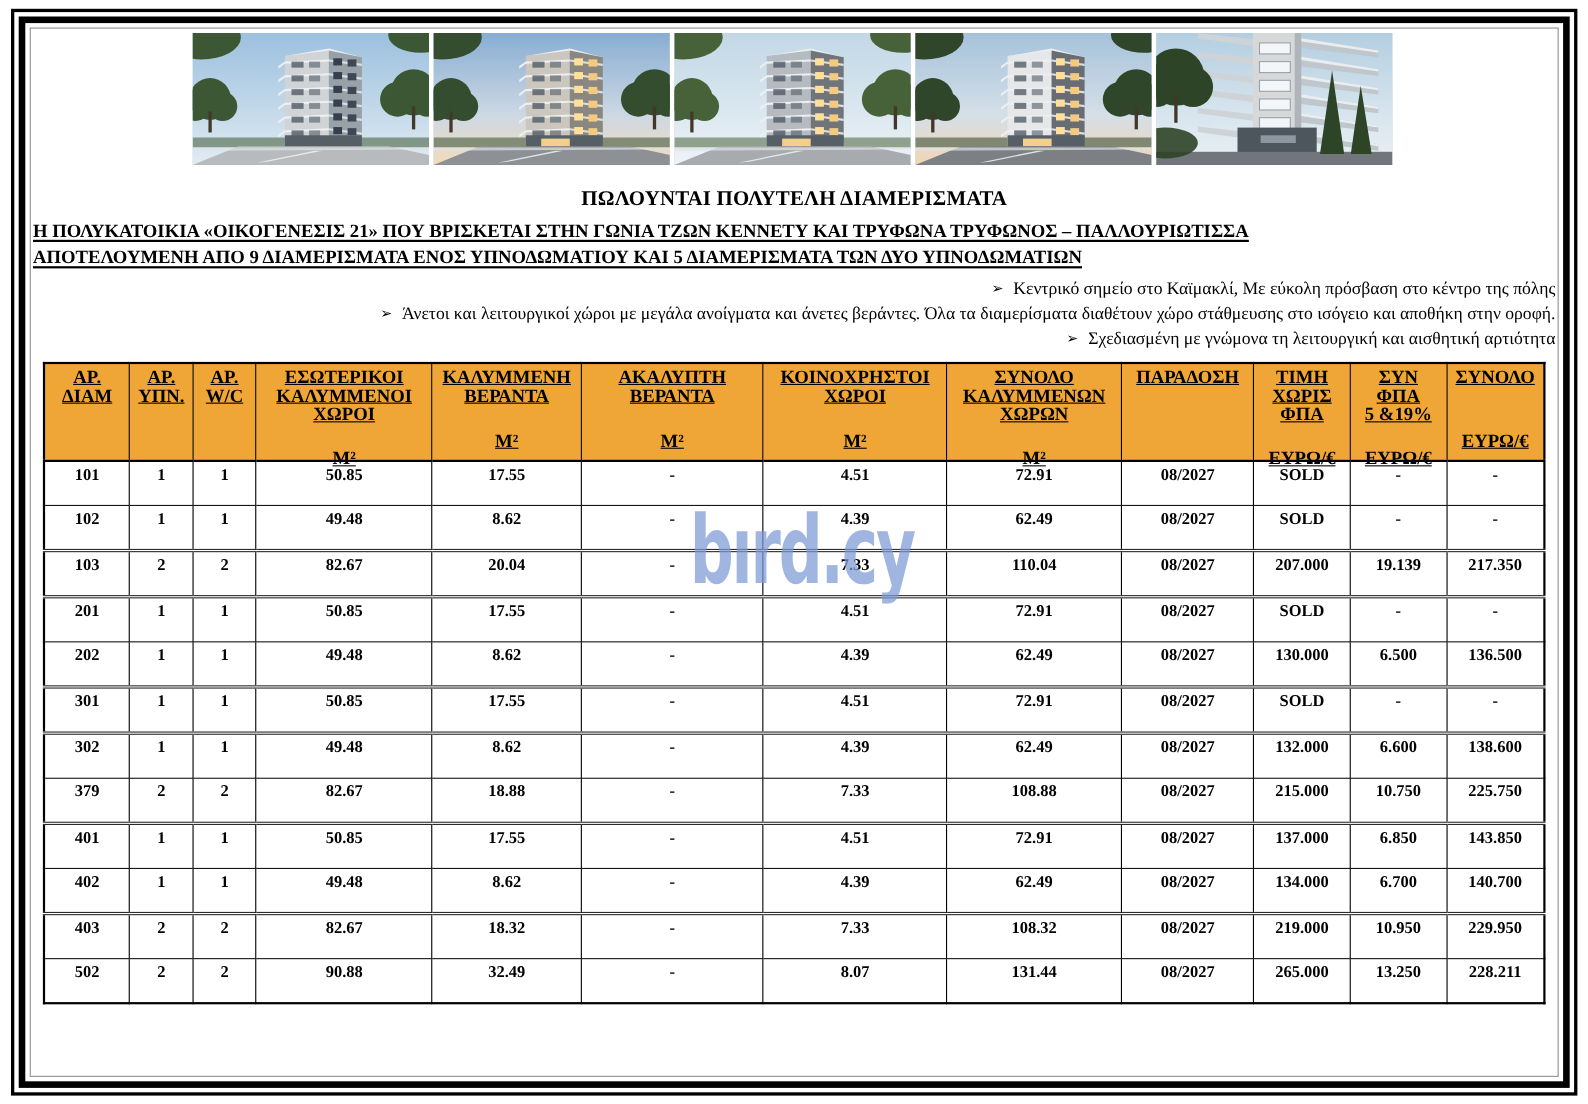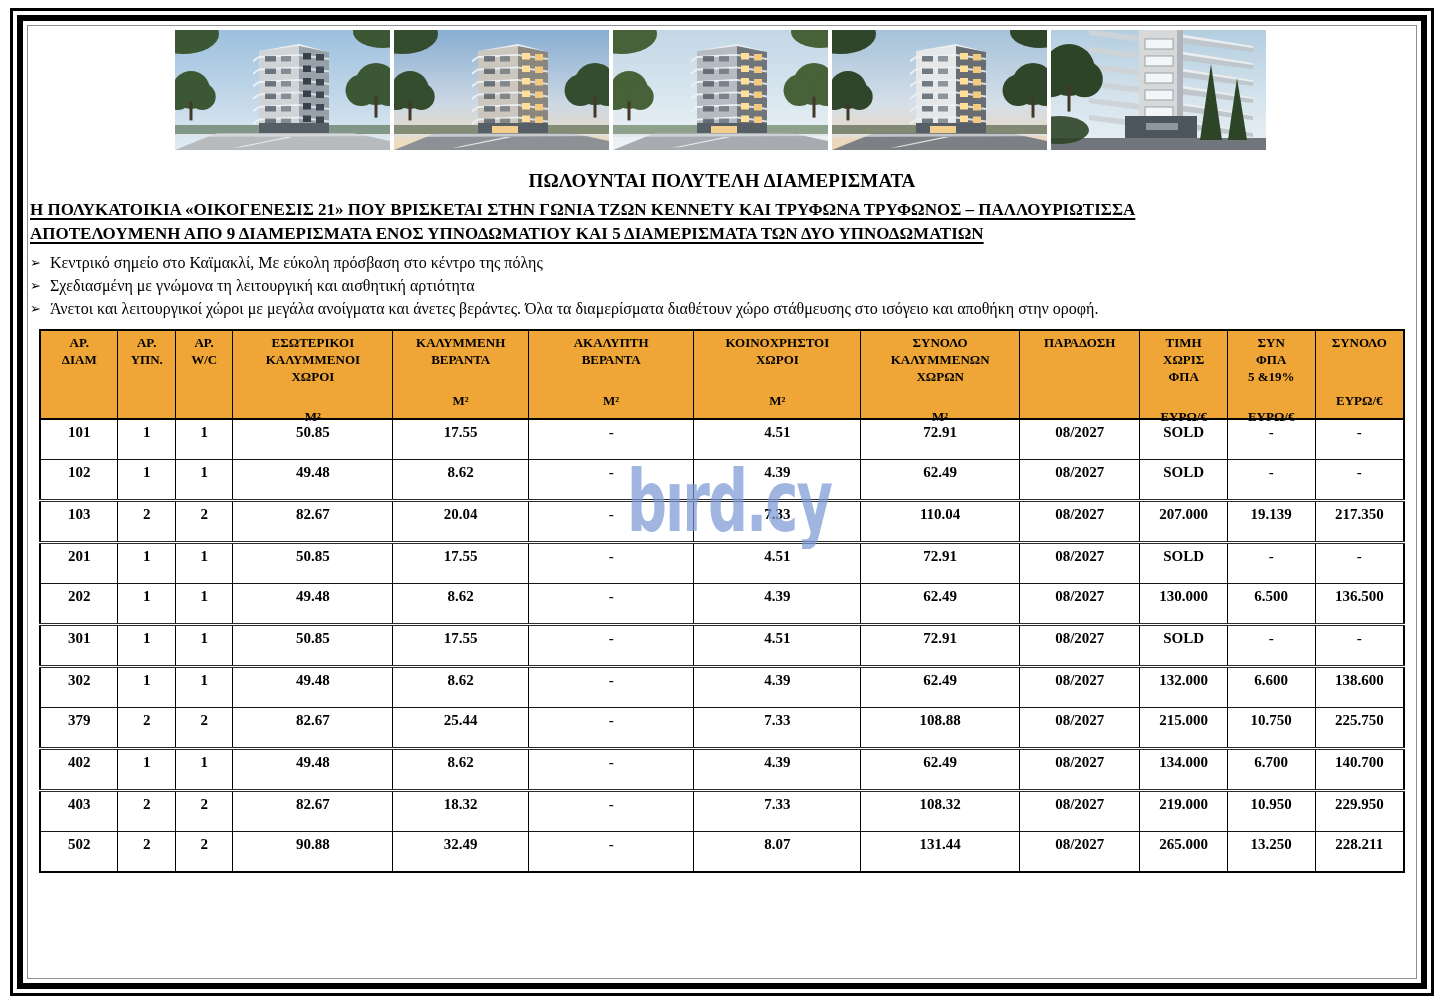--- a/index.html
+++ b/index.html
@@ -12,29 +12,29 @@
   .content{position:absolute;left:30px;top:26px;right:30px;bottom:26px;overflow:hidden;}
 
   .thumbs{margin:4px 0 0 145px;display:flex;gap:4px;width:1092px;height:120px;}
   .thumb{width:215px;height:120px;overflow:hidden;background:#cfdde9;}
   .thumb svg{display:block;}
 
   .title{margin-top:20px;text-align:center;font-size:19px;font-weight:bold;letter-spacing:.2px;}
   .subs{margin-top:6px;font-size:17px;font-weight:bold;line-height:24px;}
   .subs .u{text-decoration:underline;text-underline-offset:3px;text-decoration-thickness:1.5px;}
   .bullets{margin-top:6px;font-size:16px;}
-  .bullet{text-align:left;line-height:22px;}
+  .bullet{text-align:right;line-height:22px;}
   .arrow{display:inline-block;margin-right:9px;font-size:13px;position:relative;top:-1px;
          font-family:"DejaVu Sans",sans-serif;}
 
   table.price{border-collapse:collapse;table-layout:fixed;width:1366px;margin:8px auto 0;
               border:2.5px solid #000;}
   .price th,.price td{border-left:1.5px solid #000;border-right:1.5px solid #000;}
   .price thead th{background:var(--hdr-bg,#F0A636);border-bottom:2.5px solid #000;
-                  height:80px;vertical-align:top;padding:3px 2px 4px;font-size:13px;font-weight:bold;}
+                  height:80px;vertical-align:top;padding:3px 2px 4px;font-size:17px;font-weight:bold;text-decoration:underline;}
   .hw{display:flex;flex-direction:column;justify-content:space-between;height:74px;}
   .ht{white-space:pre-line;line-height:17px;}
   .hu{line-height:15px;margin-top:24px;}
   .price td{height:34px;vertical-align:top;padding-top:4px;text-align:center;
             font-weight:bold;font-size:15px;border-bottom:1.5px solid #151515;background:#fff;}
   .price tr.thick td{border-bottom:3.5px double #2b2b2b;}
 
   .watermark{position:absolute;left:627px;top:458px;z-index:30;
              font-family:"DejaVu Sans",sans-serif;font-weight:bold;font-size:86px;line-height:1;
              color:var(--wm-color,rgba(123,153,213,.85));opacity:.85;
@@ -368,22 +368,22 @@
 
     <div class="title">ΠΩΛΟΥΝΤΑΙ ΠΟΛΥΤΕΛΗ ΔΙΑΜΕΡΙΣΜΑΤΑ</div>
 
     <div class="subs">
       <div><span class="u">Η ΠΟΛΥΚΑΤΟΙΚΙΑ «ΟΙΚΟΓΕΝΕΣΙΣ 21» ΠΟΥ ΒΡΙΣΚΕΤΑΙ ΣΤΗΝ ΓΩΝΙΑ ΤΖΩΝ ΚΕΝΝΕΤΥ ΚΑΙ ΤΡΥΦΩΝΑ ΤΡΥΦΩΝΟΣ – ΠΑΛΛΟΥΡΙΩΤΙΣΣΑ</span></div>
       <div><span class="u">ΑΠΟΤΕΛΟΥΜΕΝΗ ΑΠΟ 9 ΔΙΑΜΕΡΙΣΜΑΤΑ ΕΝΟΣ ΥΠΝΟΔΩΜΑΤΙΟΥ ΚΑΙ 5 ΔΙΑΜΕΡΙΣΜΑΤΑ ΤΩΝ ΔΥΟ ΥΠΝΟΔΩΜΑΤΙΩΝ</span></div>
     </div>
 
     <div class="bullets">
       <div class="bullet"><span class="arrow">➢</span><span>Κεντρικό σημείο στο Καϊμακλί, Με εύκολη πρόσβαση στο κέντρο της πόλης</span></div>
+      <div class="bullet"><span class="arrow">➢</span><span>Άνετοι και λειτουργικοί χώροι με μεγάλα ανοίγματα και άνετες βεράντες. Όλα τα διαμερίσματα διαθέτουν χώρο στάθμευσης στο ισόγειο και αποθήκη στην οροφή.</span></div>
       <div class="bullet"><span class="arrow">➢</span><span>Σχεδιασμένη με γνώμονα τη λειτουργική και αισθητική αρτιότητα</span></div>
-      <div class="bullet"><span class="arrow">➢</span><span>Άνετοι και λειτουργικοί χώροι με μεγάλα ανοίγματα και άνετες βεράντες. Όλα τα διαμερίσματα διαθέτουν χώρο στάθμευσης στο ισόγειο και αποθήκη στην οροφή.</span></div>
     </div>
 
     <table class="price">
       <colgroup>
         <col style="width:5.7%">
           <col style="width:4.2%">
           <col style="width:4.2%">
         <col style="width:11.7%">
           <col style="width:9.9%">
           <col style="width:12.1%">
@@ -581,29 +581,43 @@
             <td>08/2027</td>
             <td>132.000</td>
             <td>6.600</td>
             <td>138.600</td>
           </tr>
           <tr class="thick">
             <td>379</td>
             <td>2</td>
             <td>2</td>
             <td>82.67</td>
-            <td>25.44</td>
+            <td>18.88</td>
             <td>-</td>
             <td>7.33</td>
             <td>108.88</td>
             <td>08/2027</td>
             <td>215.000</td>
             <td>10.750</td>
             <td>225.750</td>
           </tr>
+          <tr>
+            <td>401</td>
+            <td>1</td>
+            <td>1</td>
+            <td>50.85</td>
+            <td>17.55</td>
+            <td>-</td>
+            <td>4.51</td>
+            <td>72.91</td>
+            <td>08/2027</td>
+            <td>137.000</td>
+            <td>6.850</td>
+            <td>143.850</td>
+          </tr>
           <tr class="thick">
             <td>402</td>
             <td>1</td>
             <td>1</td>
             <td>49.48</td>
             <td>8.62</td>
             <td>-</td>
             <td>4.39</td>
             <td>62.49</td>
             <td>08/2027</td>

